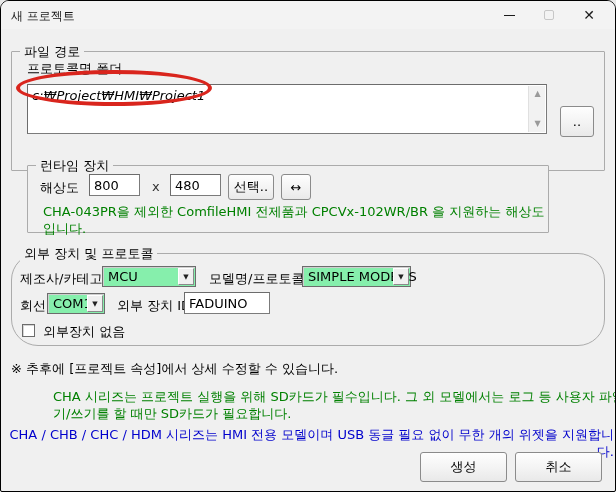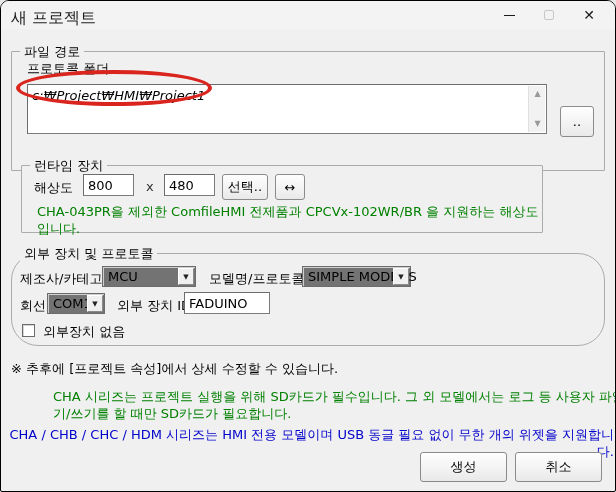--- a/index.html
+++ b/index.html
@@ -15,21 +15,21 @@
     border-radius: 9px 9px 2px 2px;
     overflow: hidden;
   }
   
   .titlebar {
     position: absolute; left: 0; top: 0; right: 0; height: 28px;
     background: #f3f3f3;
   }
   .titlebar .title {
     position: absolute; left: 10px; top: 7px;
-    font-size: 16px; color: #1a1a1a;
+    font-size: 12px; color: #1a1a1a;
   }
   .tb-btns {
     position: absolute; right: 6px; top: 0; height: 28px;
     display: flex; align-items: center;
   }
   .tb-btn {
     width: 40px; height: 28px; border: none; background: transparent;
     display: flex; align-items: center; justify-content: center;
     font-size: 13px; color: #1a1a1a; cursor: pointer;
     font-family: inherit;
@@ -80,21 +80,21 @@
   .btn {
     position: absolute;
     border: 1px solid #8b8b8b; border-radius: 3px;
     background: linear-gradient(to bottom, #fefefe 0%, #f3f3f3 55%, #e9e9e9 100%);
     font-family: inherit; font-size: 13px; color: #000;
     display: flex; align-items: center; justify-content: center;
     cursor: pointer;
   }
   
   .combo {
-    position: absolute; background: #737373;
+    position: absolute; background: #86efac;
     border: 1px solid #6c6c6c;
     box-shadow: inset 1px 1px 0 #cfcfcf;
     cursor: pointer;
   }
   .combo .combo-value {
     position: absolute; left: 5px; top: 2px; font-size: 13px; color: #000;
     white-space: nowrap;
   }
   .combo .combo-btn {
     position: absolute; top: 1px; right: 1px; bottom: 1px; width: 16px;
@@ -136,36 +136,36 @@
           <span class="max-glyph"></span>
         </button>
       <button class="tb-btn">
           <span class="close-glyph">✕</span>
         </button>
     </div>
   </div>
 
   <div class="group" style="left:10px; top:50px; width:594px; height:120px;">
     <span class="group-title">파일 경로</span>
-    <span class="lbl" style="left:15px; top:8px;">프로토콜 폴더</span>
+    <span class="lbl" style="left:15px; top:8px;">프로토콜명 폴더</span>
 
     <div class="pathbox sunken" style="left:15px; top:32px; width:520px; height:50px;">
       <span class="path-text">c:₩Project₩HMI₩Project1</span>
       <div class="vscroll">
         <span class="arr up">▲</span>
         <span class="arr down">▼</span>
       </div>
     </div>
 
     <button class="btn" style="left:548px; top:54px; width:34px; height:31px;">..</button>
   </div>
 
   <div class="annotation-ellipse"></div>
 
-  <div class="group" style="left:20px; top:164px; width:522px; height:68px;">
+  <div class="group" style="left:26px; top:164px; width:522px; height:68px;">
     <span class="group-title">런타임 장치</span>
 
     <span class="lbl" style="left:12px; top:13px;">해상도</span>
     <input class="field sunken" style="left: 61px; top: 8px; width: 51px; height: 22px;" value="800">
     <span class="lbl" style="left:124px; top:13px; color:#333;">x</span>
     <input class="field sunken" style="left: 142px; top: 8px; width: 51px; height: 22px;" value="480">
     <button class="btn" style="left:200px; top:8px; width:46px; height:26px;text-align:right;">선택..</button>
     <button class="btn" style="left:253px; top:8px; width:30px; height:26px;">↔</button>
 
     <span class="note green" style="left:15px; top:37px;">CHA-043PR을 제외한 ComfileHMI 전제품과 CPCVx-102WR/BR 을 지원하는 해상도입니다.</span>

